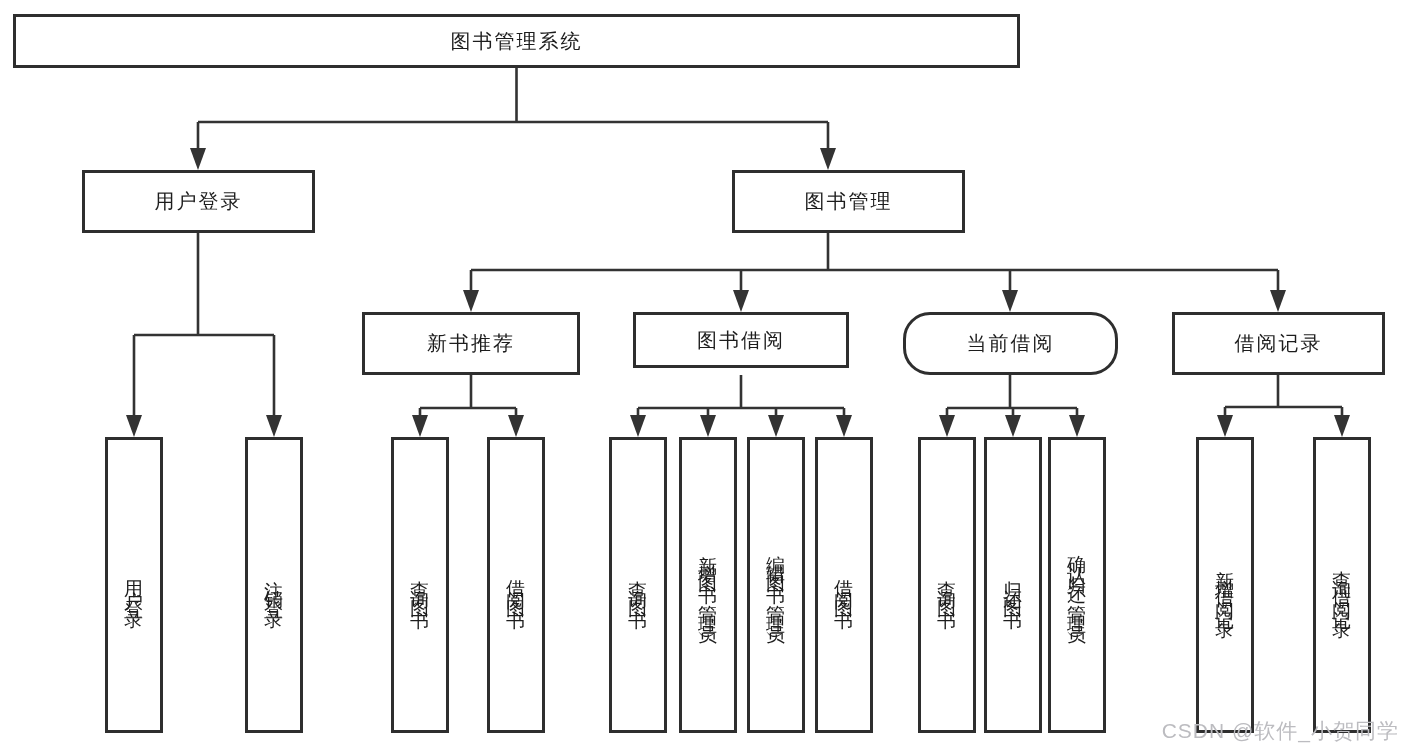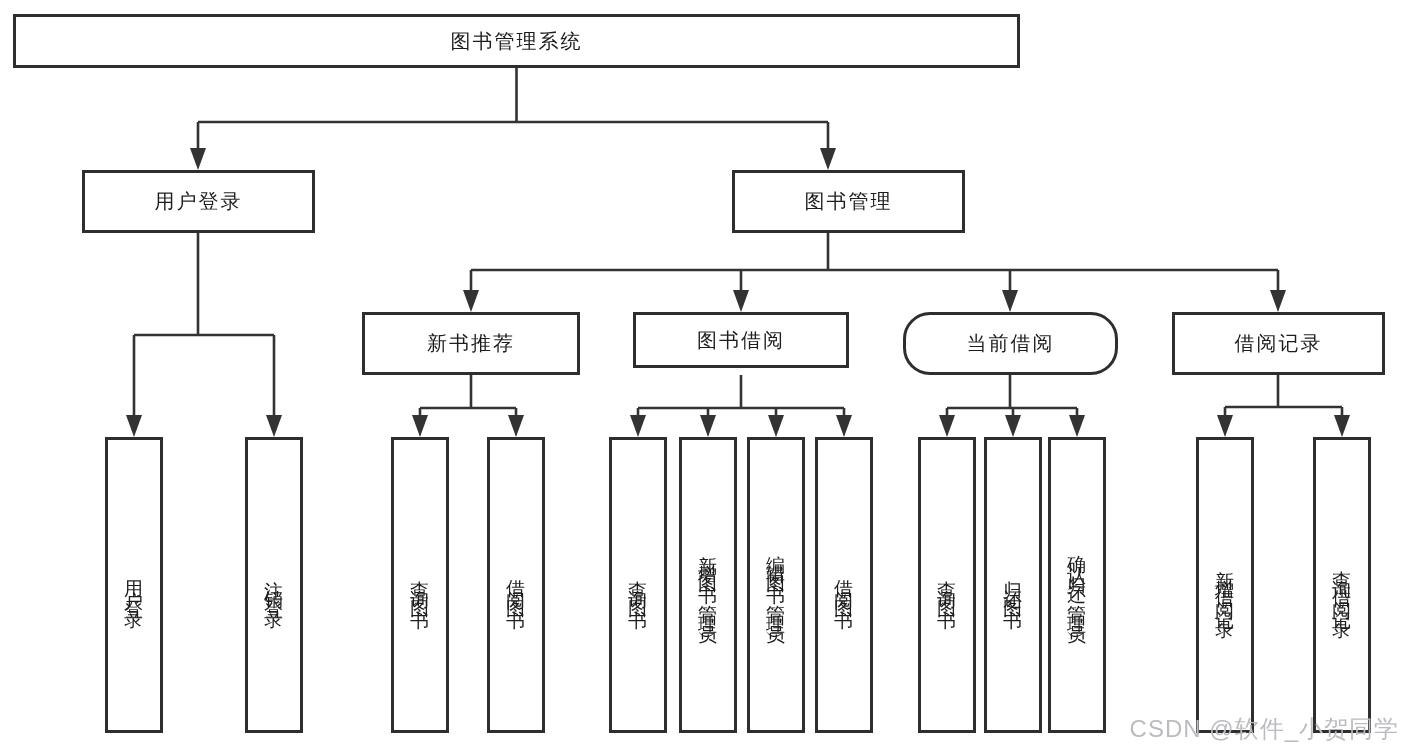--- a/index.html
+++ b/index.html
@@ -36,21 +36,21 @@
     writing-mode:vertical-rl;
     text-orientation:mixed;
     font-size:19px;
     letter-spacing:10px;
     line-height:1;
     white-space:nowrap;
   }
   .watermark{
     position:absolute;
     right:6px;bottom:2px;
-    font-size:24px;
+    font-size:21px;
     color:#bcbcc0;
     z-index:5;
     pointer-events:none;
     letter-spacing:1px;
   }
 </style>
 </head>
 <body>
 
 <div class="stage">

